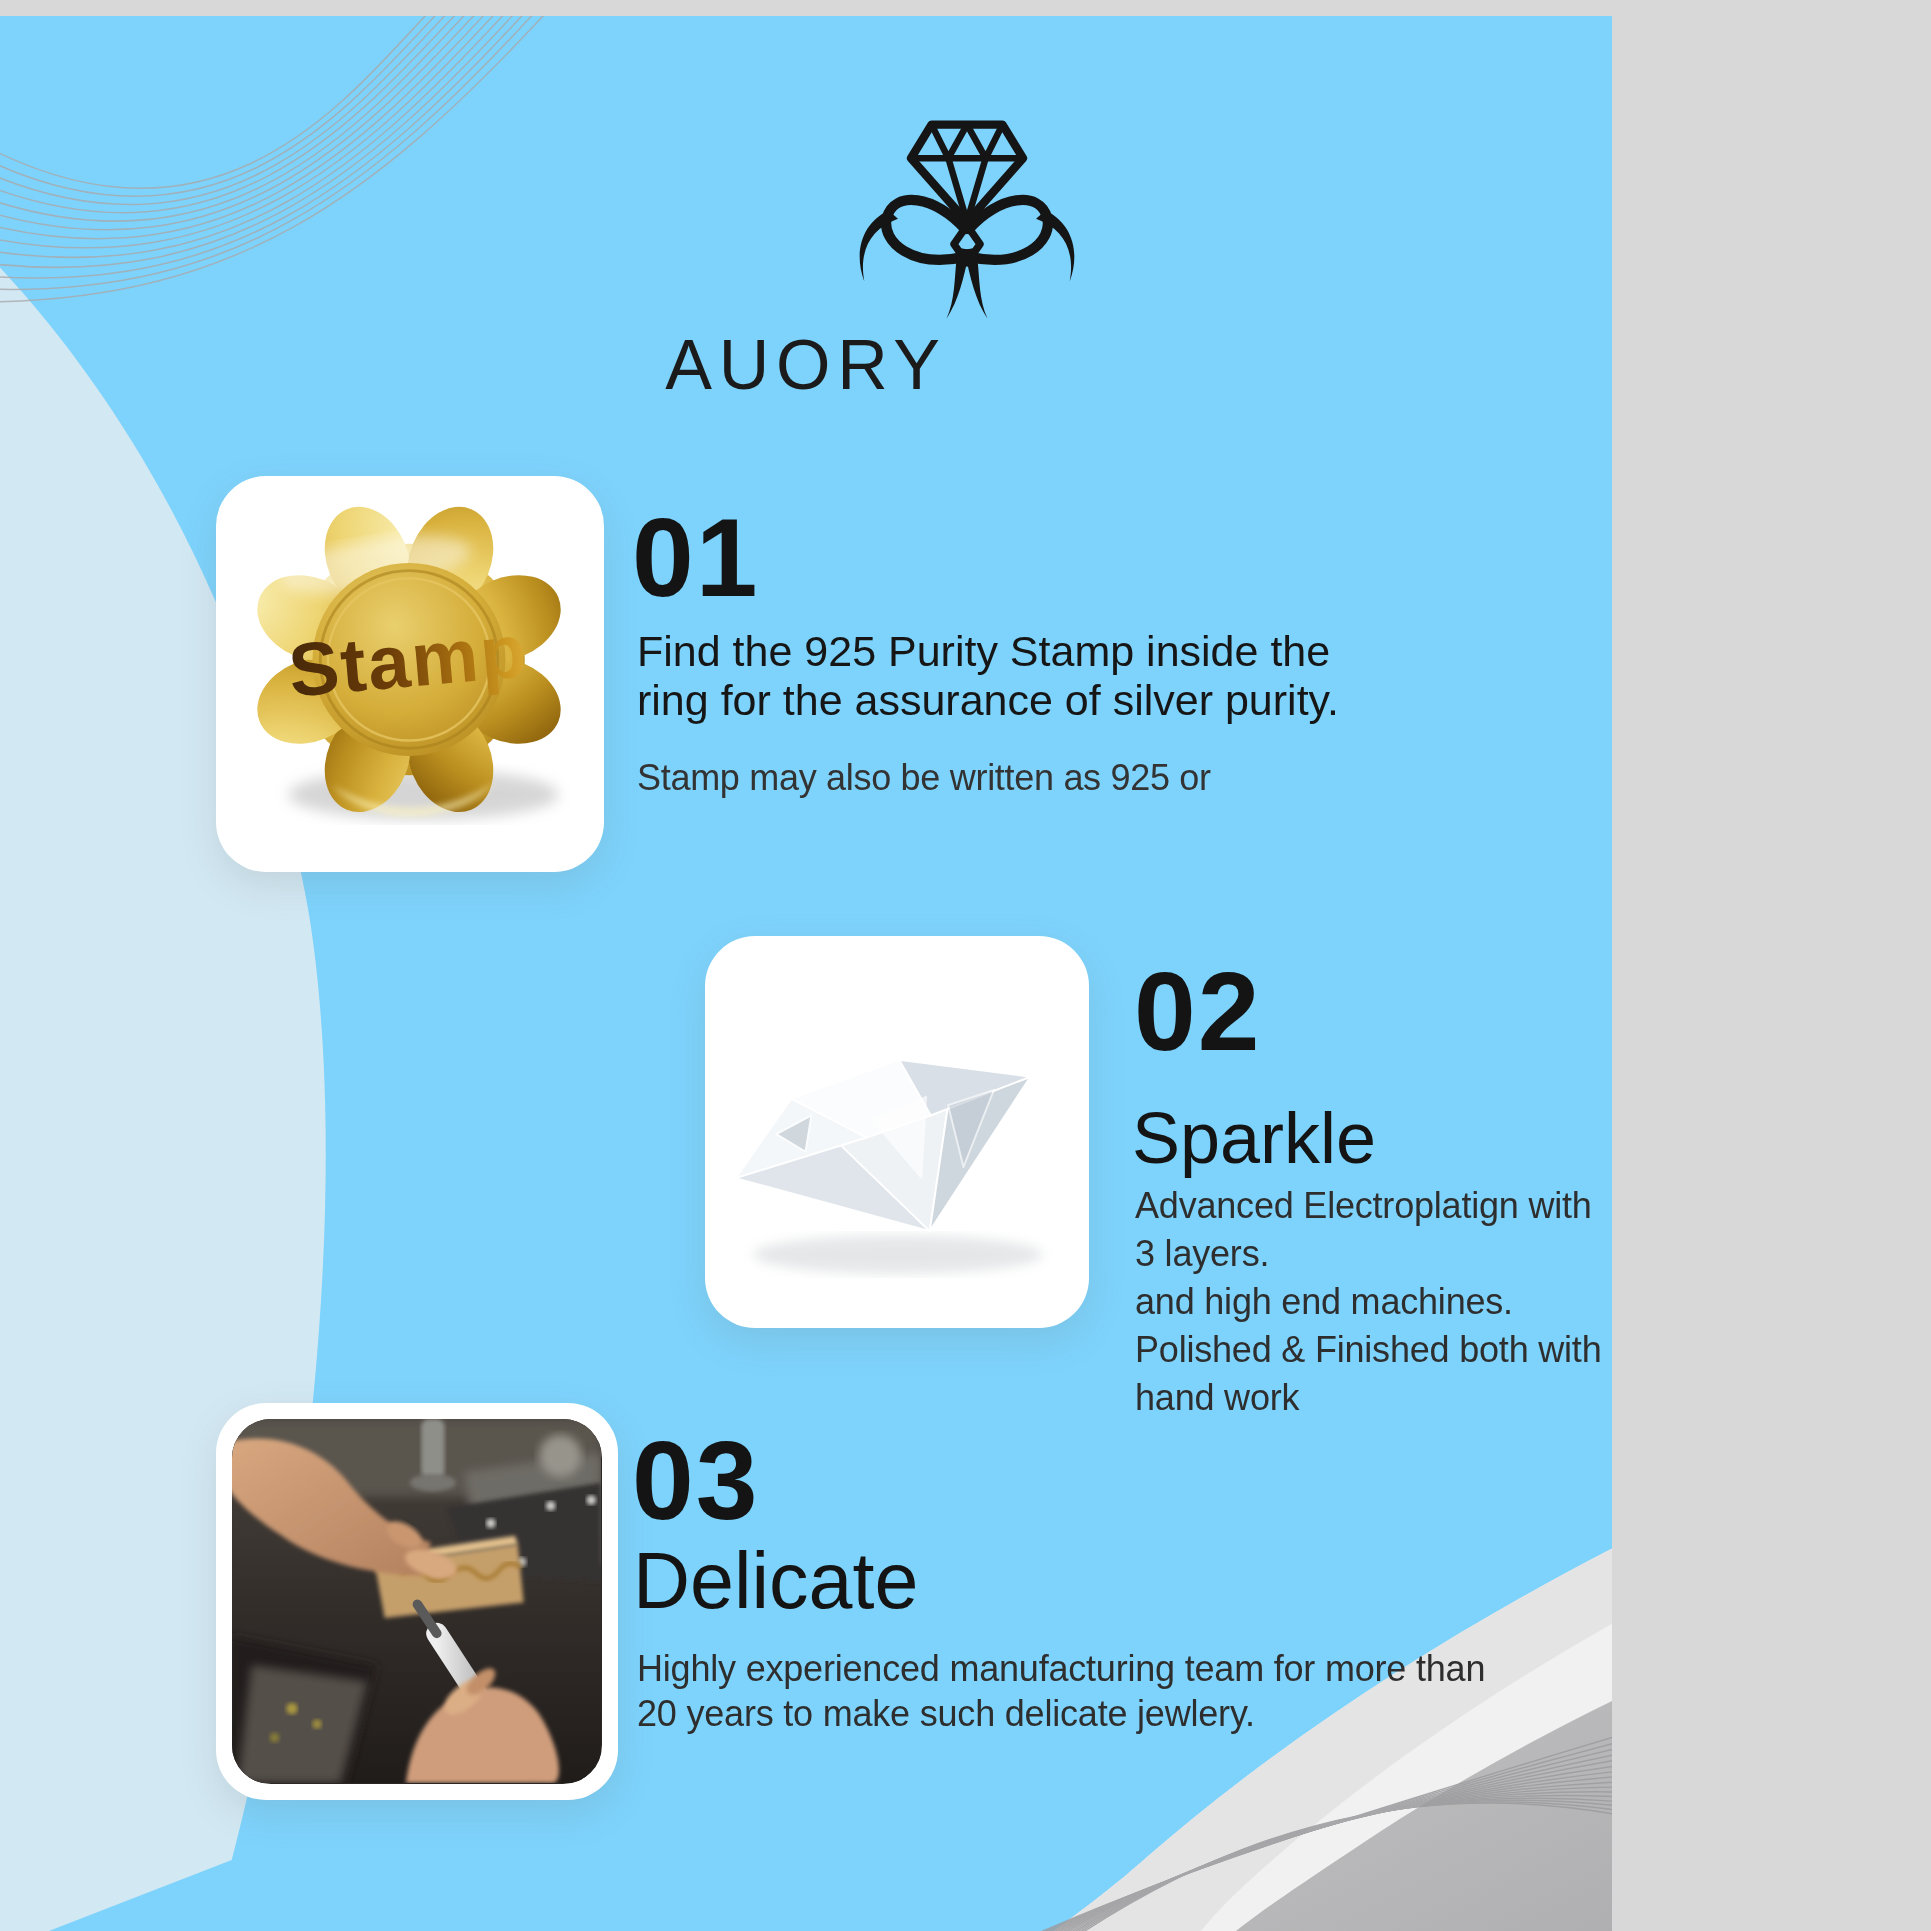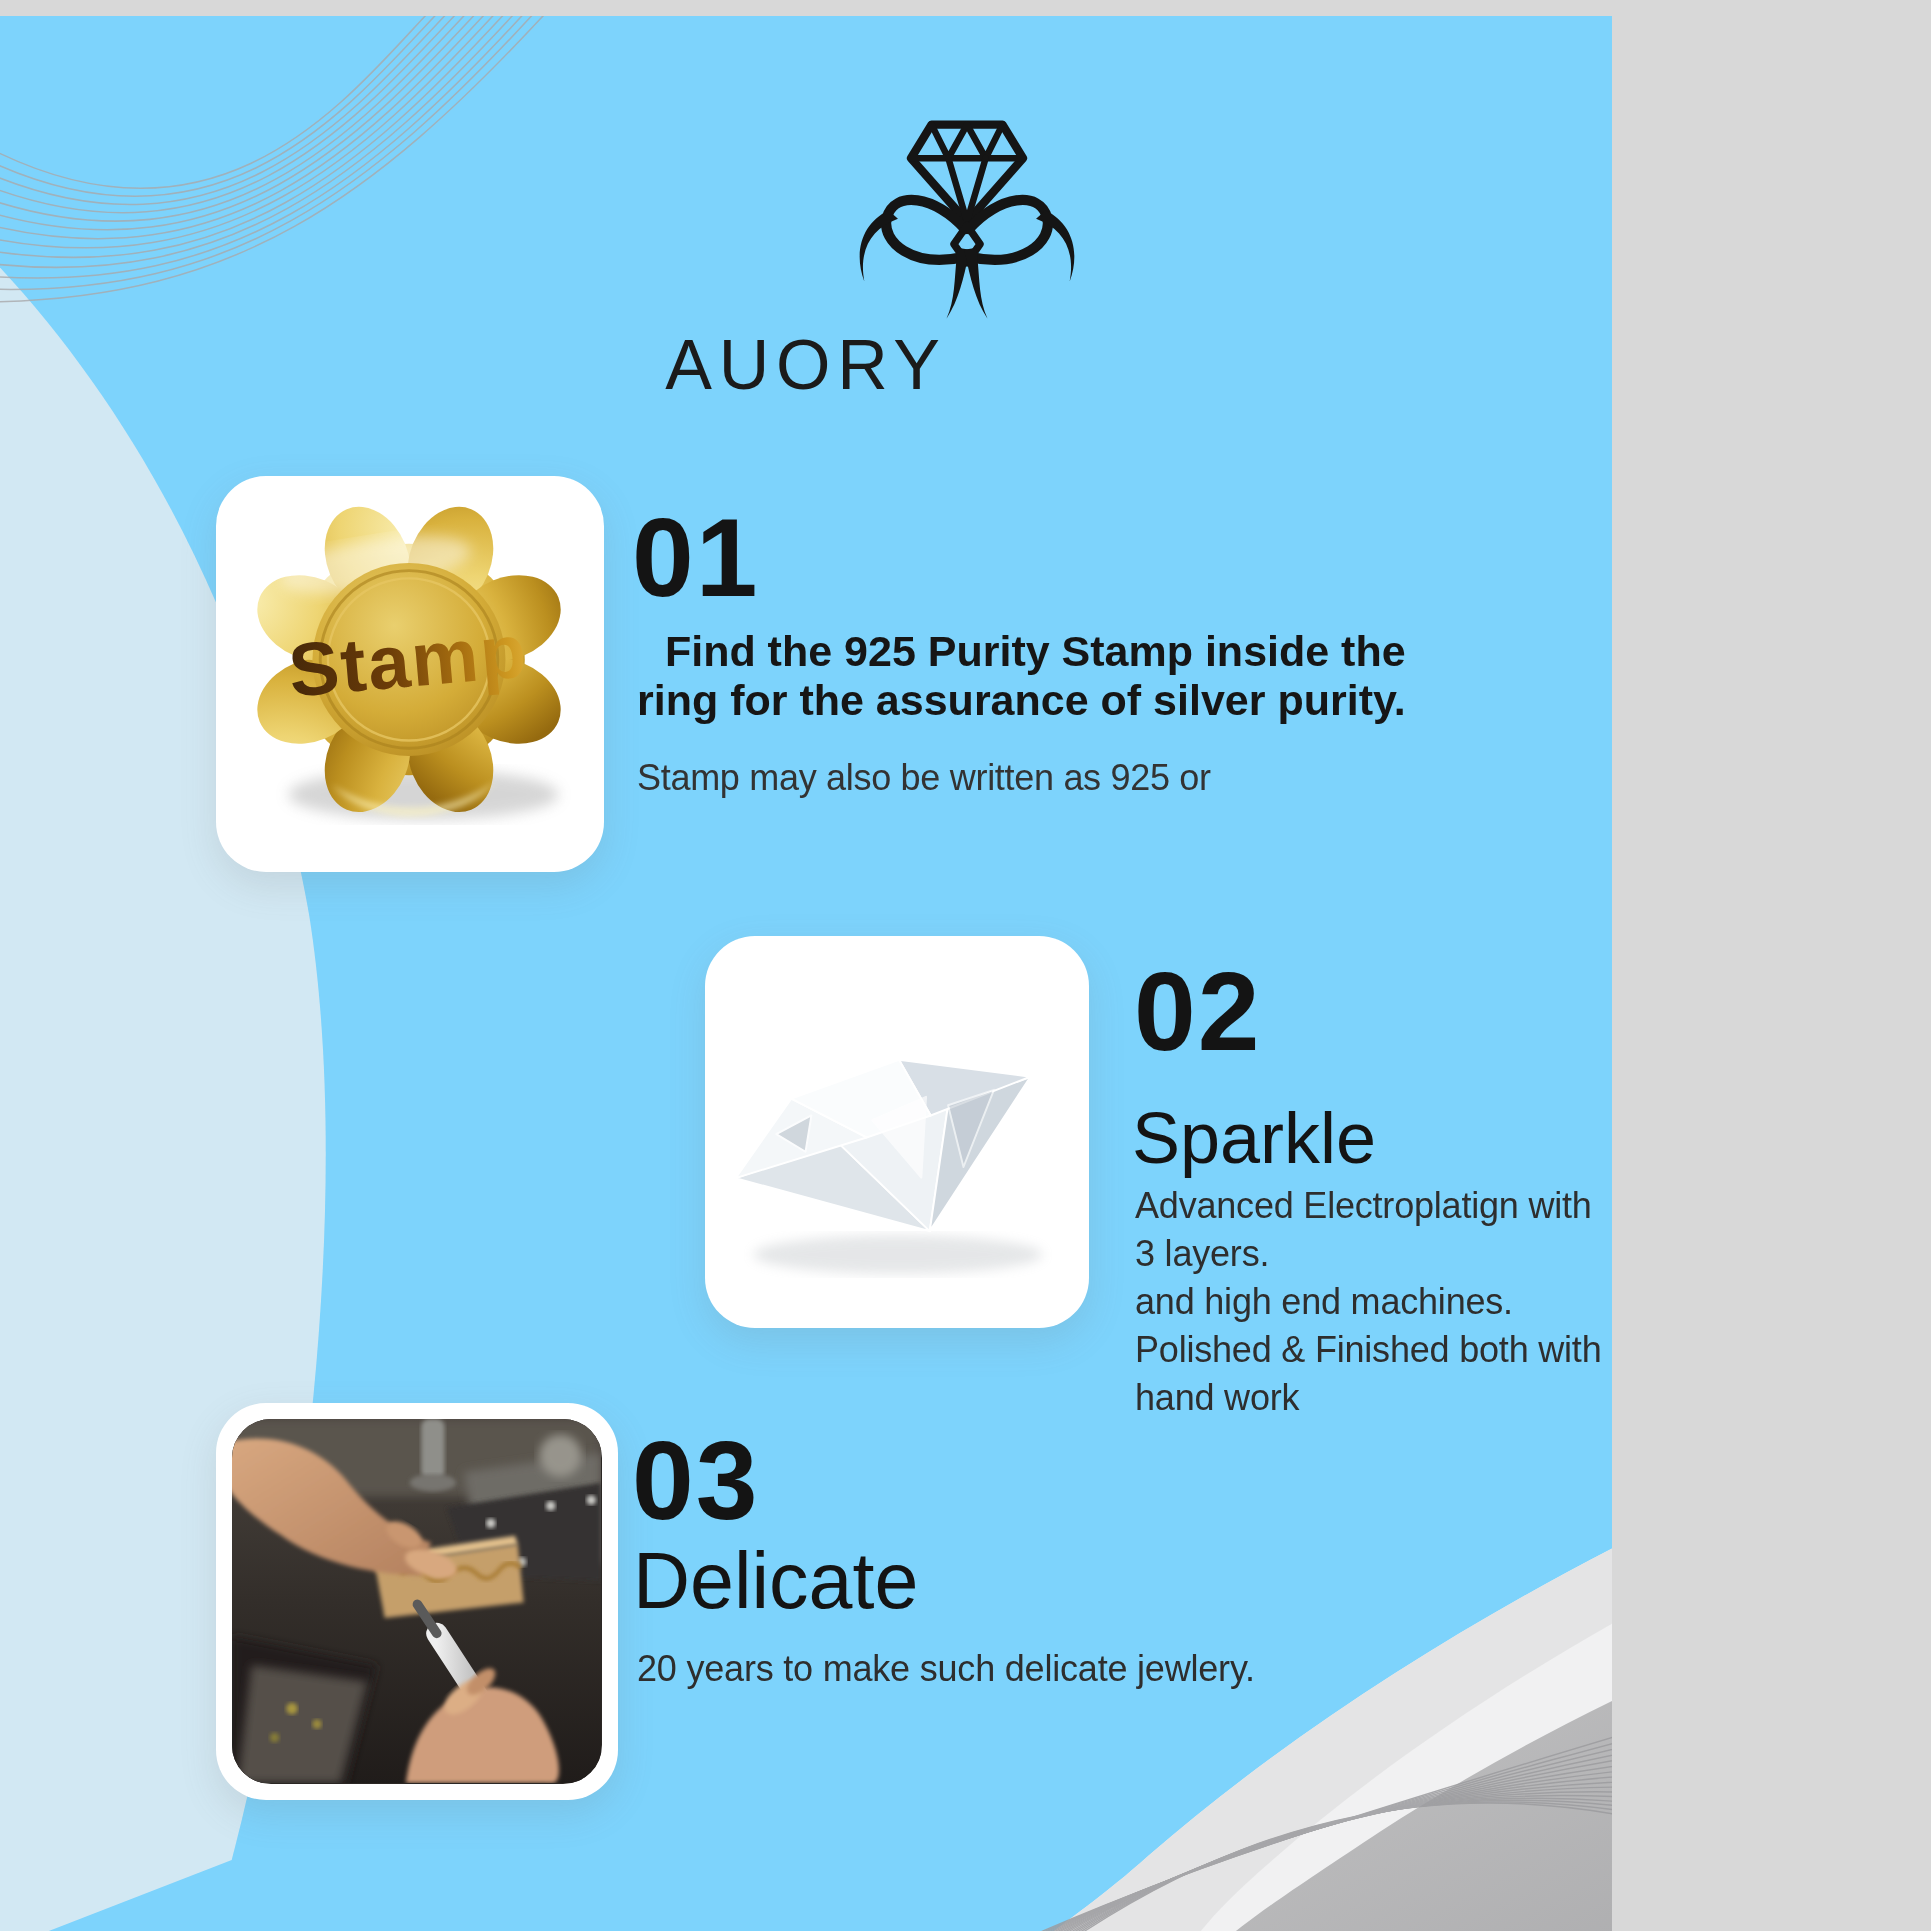--- a/index.html
+++ b/index.html
@@ -32,21 +32,21 @@
     border-radius:39px;overflow:hidden;background:#2b2724;
   }
   .step-number{
     position:absolute;font-size:111px;line-height:1;letter-spacing:1.9px;color:#141414;
   }
   .num-1{left:632px;top:487px;font-weight:700;}
   .num-2{left:1134px;top:941px;font-weight:700;}
   .num-3{left:632px;top:1410px;font-weight:700;}
   .step-heading{
     position:absolute;left:637px;top:611px;
-    font-size:43px;font-weight:700;line-height:49px;color:#161616;text-align:right;
+    font-size:43px;font-weight:400;line-height:49px;color:#161616;
   }
   .step-note{
     position:absolute;left:637px;top:737px;
     font-size:36px;font-weight:400;line-height:49px;color:#333333;
     letter-spacing:-0.3px;
   }
   .step-title{position:absolute;font-weight:400;color:#141414;}
   .title-2{left:1132px;top:1086px;font-size:72px;line-height:1;}
   .title-3{left:633px;top:1525px;font-size:79px;line-height:1;}
   .step-desc{
@@ -279,18 +279,19 @@
           <path d="M212,222 L192,192" stroke="#5a5a5a" stroke-width="10" stroke-linecap="round"></path>
           <path d="M180,377 C186,330 206,300 238,284 C268,270 304,280 322,312 C342,348 342,377 332,377 Z" fill="#cf9d7b" filter="url(#b2)"></path>
           <ellipse cx="240" cy="288" rx="24" ry="12" transform="rotate(-40 240 288)" fill="#dcae85" filter="url(#b2)"></ellipse>
           <ellipse cx="258" cy="272" rx="18" ry="9" transform="rotate(-42 258 272)" fill="#c28f69" filter="url(#b2)"></ellipse>
         </svg>
       </div>
     </div>
     <div class="step-number num-3">03</div>
     <div class="step-title title-3">Delicate</div>
     <div class="step-desc desc-3">
+      <div>Highly experienced manufacturing team for more than</div>
       <div>20 years to make such delicate jewlery.</div>
     </div>
   </section>
 
 </div>
 
 
 </body></html>

